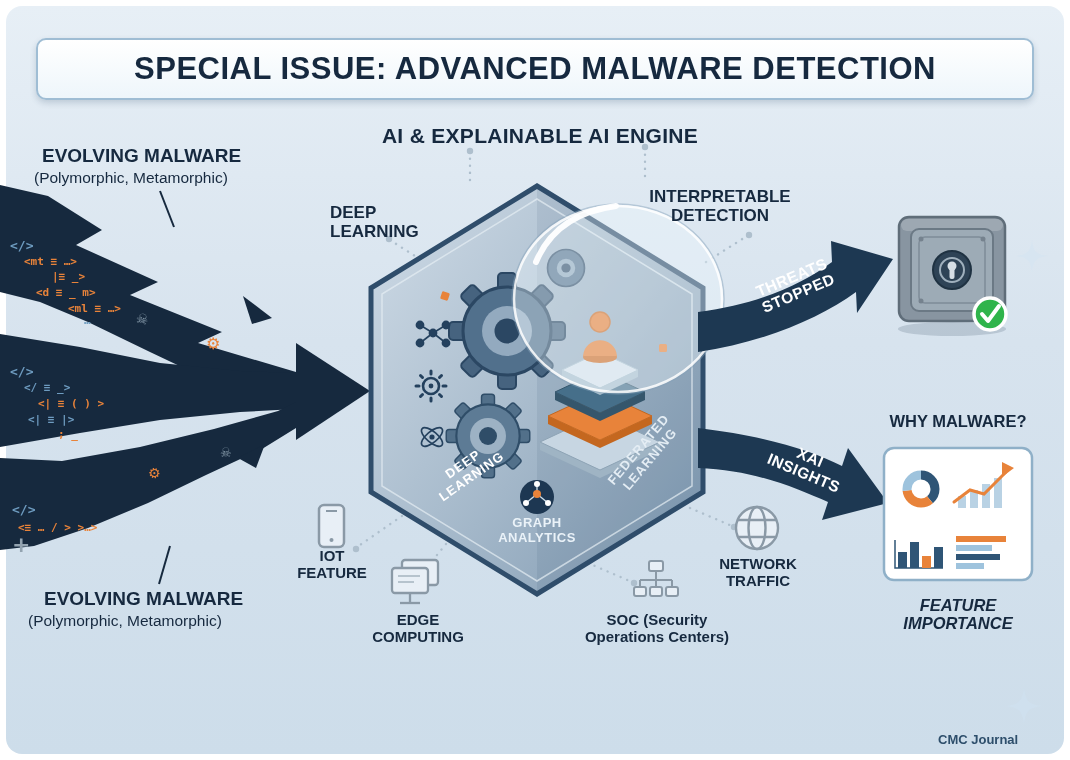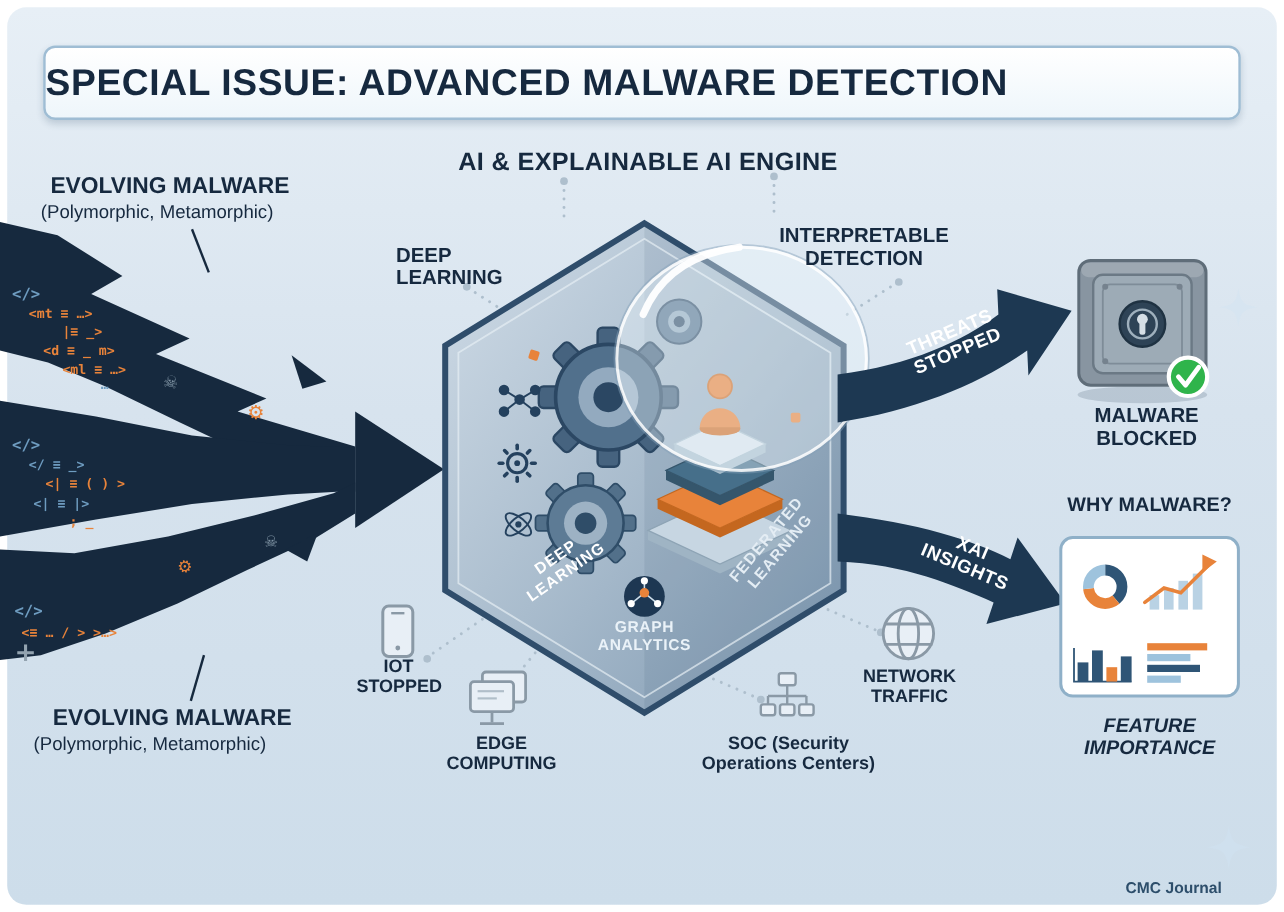--- a/index.html
+++ b/index.html
@@ -1,21 +1,21 @@
 <!DOCTYPE html>
 <html><head>
 <meta charset="utf-8">
 <style>
   html,body{margin:0;padding:0;background:#ffffff;}
   .stage{position:relative;width:1070px;height:760px;background:#ffffff;overflow:hidden;
          font-family:"Liberation Sans",sans-serif;}
   .bg{position:absolute;inset:6px;border-radius:16px;
       background:linear-gradient(180deg,#e7eff6 0%,#d7e3ee 45%,#cdddea 100%);}
   svg.art{position:absolute;left:0;top:0;z-index:1;}
-  .banner{position:absolute;z-index:2;display:flex;align-items:center;justify-content:flex-start;
+  .banner{position:absolute;z-index:2;display:flex;align-items:center;justify-content:center;
           border:2.5px solid #9fbdd4;background:linear-gradient(180deg,#ffffff,#eef6fb);
           box-shadow:0 3px 6px rgba(40,70,100,.20);}
   .banner-text{color:#16293f;font-weight:bold;white-space:nowrap;}
   .lbl{position:absolute;z-index:2;color:#16293f;font-weight:bold;white-space:pre-line;line-height:1.12;}
   .ctr{text-align:center;}
   .white{color:#ffffff;}
   .code{position:absolute;z-index:2;font-family:"DejaVu Sans Mono",monospace;font-size:11px;font-weight:bold;white-space:nowrap;}
   .c-blue{color:#6e9cc0;}
   .c-orange{color:#e8833a;}
   .glyph{position:absolute;z-index:2;font-family:"DejaVu Sans",sans-serif;line-height:1;}
@@ -296,40 +296,38 @@
   <div class="lbl ctr" style="left:497px;top:516px;width:80px;font-size:13px;letter-spacing:0.5px;color:#eaf2f8;">GRAPH
 ANALYTICS</div>
   <div class="lbl ctr" style="left:592px;top:440px;width:105px;font-size:13px;letter-spacing:1px;color:#e4edf4;transform:rotate(-50deg);">FEDERATED
 LEARNING</div>
 
   <div class="lbl ctr white" style="left:733px;top:268px;width:124px;font-size:15.5px;letter-spacing:0.5px;transform:rotate(-23deg);">THREATS
 STOPPED</div>
   <div class="lbl ctr white" style="left:757px;top:448px;width:100px;font-size:15.5px;letter-spacing:0.5px;transform:rotate(23deg);">XAI
 INSIGHTS</div>
 
-  <div class="lbl ctr" style="left:893px;top:337px;width:125px;font-size:17px;">MALWARE
-BLOCKED</div>
   <div class="lbl ctr" style="left:878px;top:412px;width:160px;font-size:16.5px;">WHY MALWARE?</div>
   <div class="lbl ctr" style="left:884px;top:596px;width:148px;font-size:16.5px;font-style:italic;">FEATURE
 IMPORTANCE</div>
 
   <div class="lbl ctr" style="left:297px;top:548px;width:70px;font-size:15px;">IOT
-STOPPED</div>
+FEATURE</div>
   <div class="lbl ctr" style="left:370px;top:612px;width:96px;font-size:15px;">EDGE
 COMPUTING</div>
   <div class="lbl ctr" style="left:567px;top:612px;width:180px;font-size:15px;">SOC (Security
 Operations Centers)</div>
   <div class="lbl ctr" style="left:710px;top:556px;width:96px;font-size:15px;">NETWORK
 TRAFFIC</div>
 
   <span class="code c-blue" style="left:10px;top:238px;font-size:13px;">&lt;/&gt;</span>
   <span class="code c-orange" style="left:24px;top:255px;">&lt;mt ≡ …&gt;</span>
   <span class="code c-orange" style="left:52px;top:270px;">|≡ _&gt;</span>
   <span class="code c-orange" style="left:36px;top:286px;">&lt;d ≡ _ m&gt;</span>
-  <span class="code c-orange" style="left:52px;top:302px;">&lt;ml ≡ …&gt;</span>
+  <span class="code c-orange" style="left:68px;top:302px;">&lt;ml ≡ …&gt;</span>
   <span class="code c-blue" style="left:84px;top:314px;">…</span>
   <span class="code c-blue" style="left:10px;top:364px;font-size:13px;">&lt;/&gt;</span>
   <span class="code c-blue" style="left:24px;top:381px;">&lt;/ ≡ _&gt;</span>
   <span class="code c-orange" style="left:38px;top:397px;">&lt;| ≡ ( ) &gt;</span>
   <span class="code c-blue" style="left:28px;top:413px;">&lt;| ≡ |&gt;</span>
   <span class="code c-orange" style="left:58px;top:428px;">; _</span>
   <span class="code c-blue" style="left:12px;top:502px;font-size:13px;">&lt;/&gt;</span>
   <span class="code c-orange" style="left:18px;top:521px;">&lt;≡ … / &gt; &gt;…&gt;</span>
 
   <span class="glyph" style="left:136px;top:312px;font-size:14px;color:#7f93a3;transform:rotate(14deg);">☠</span>

